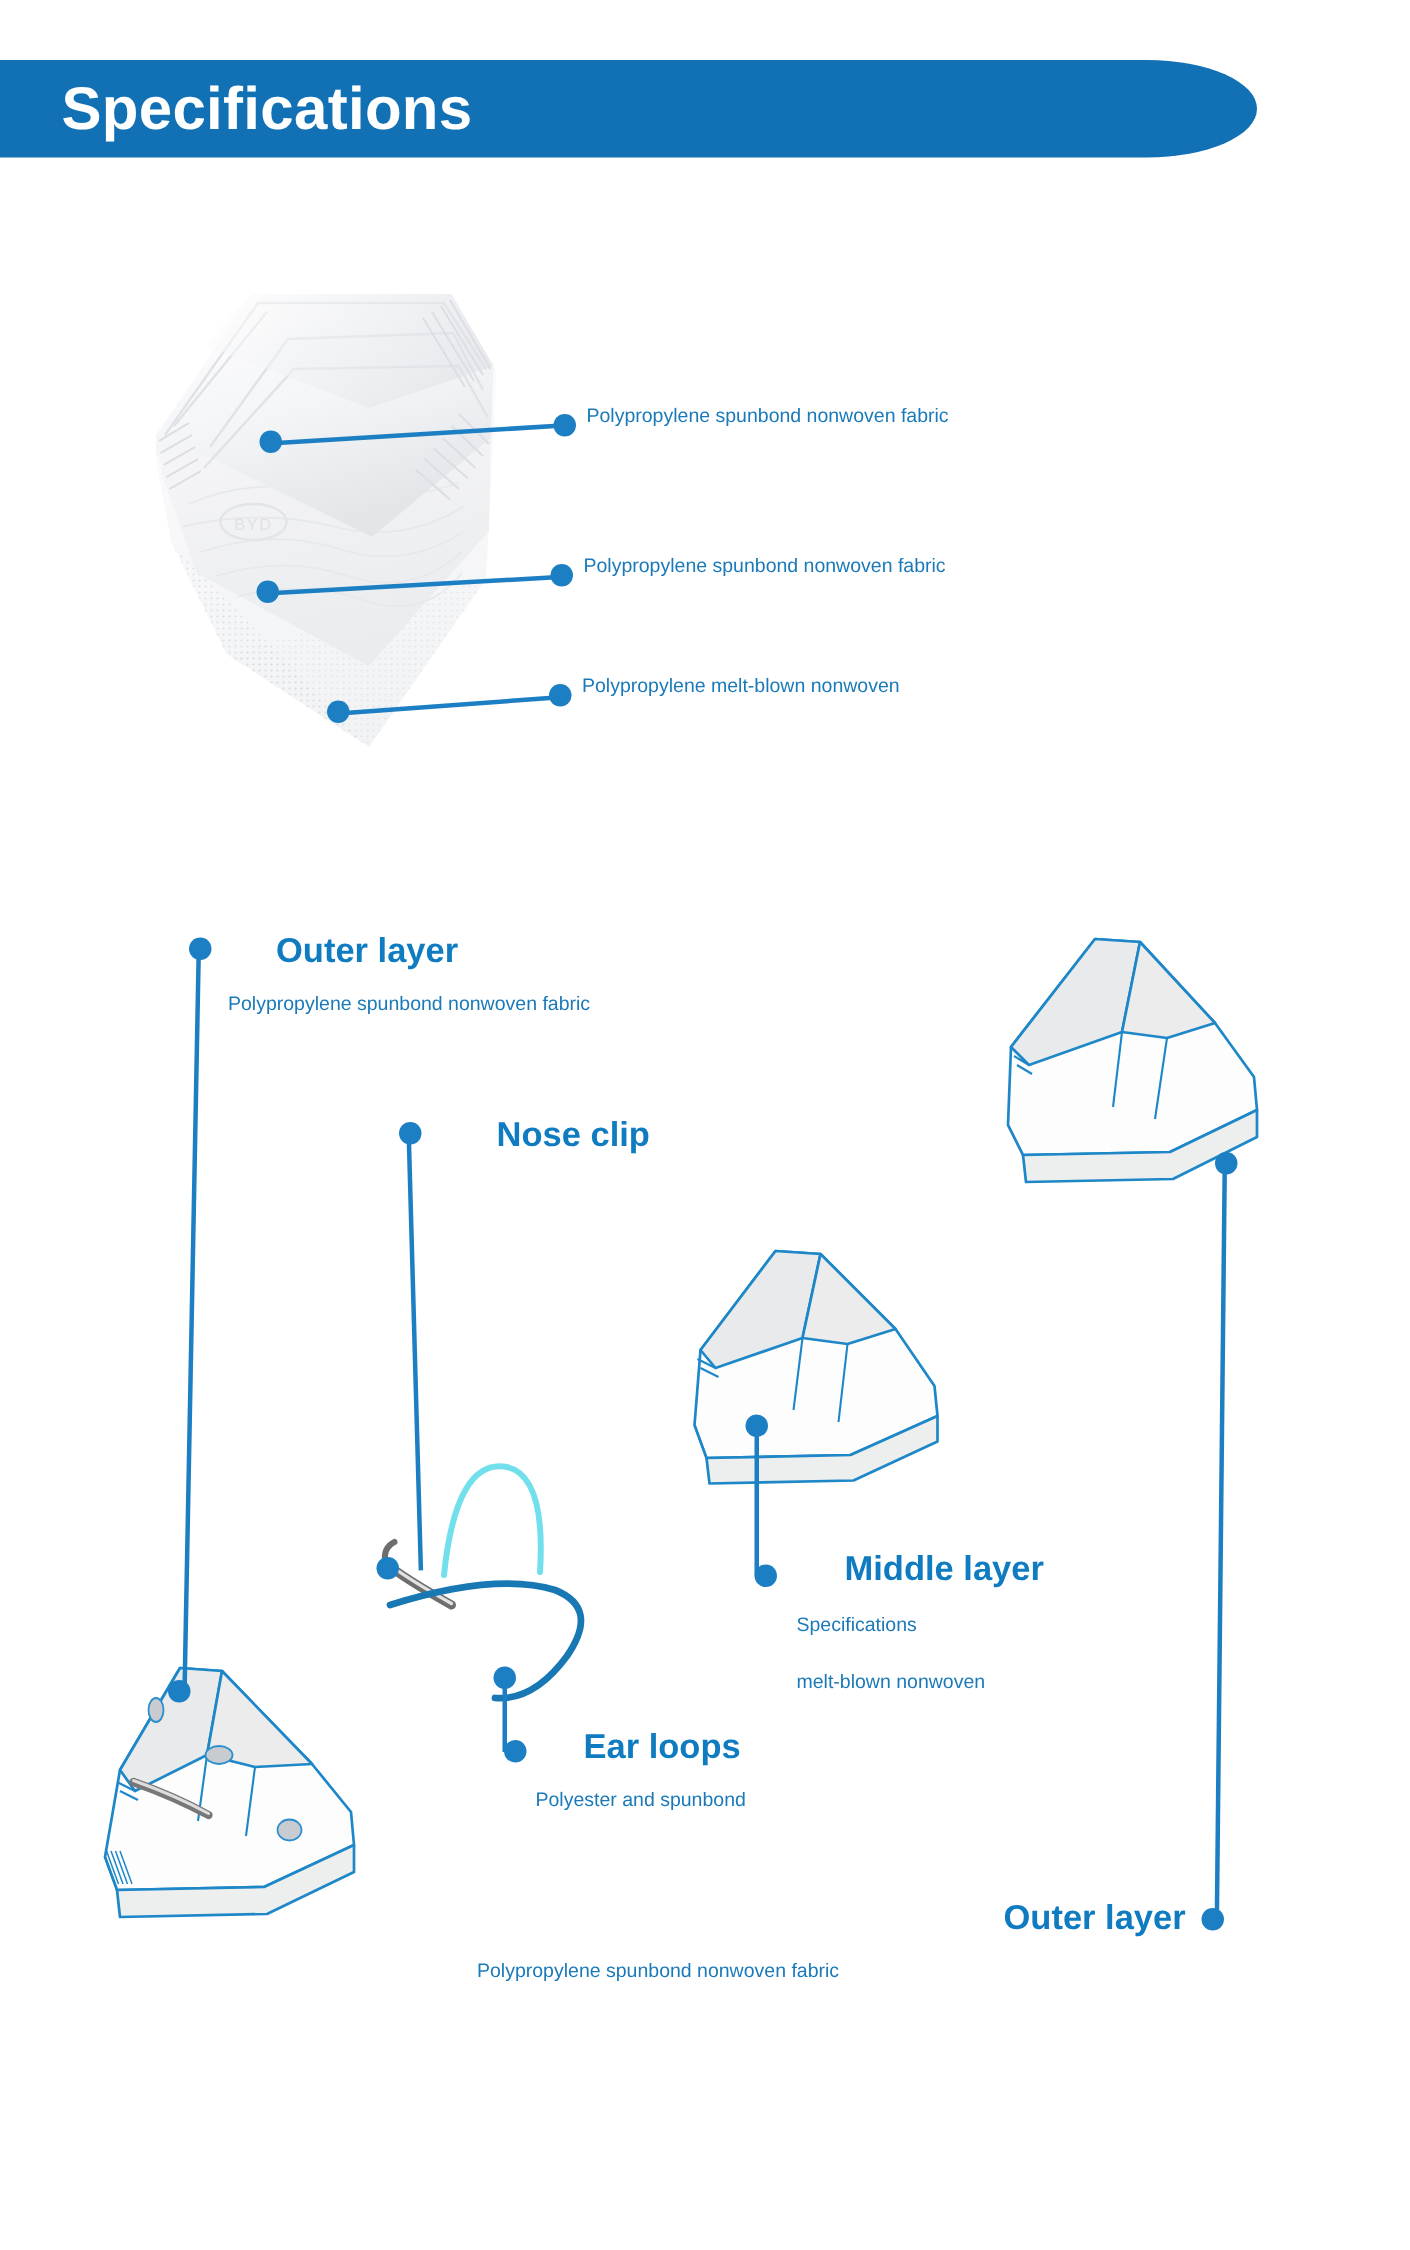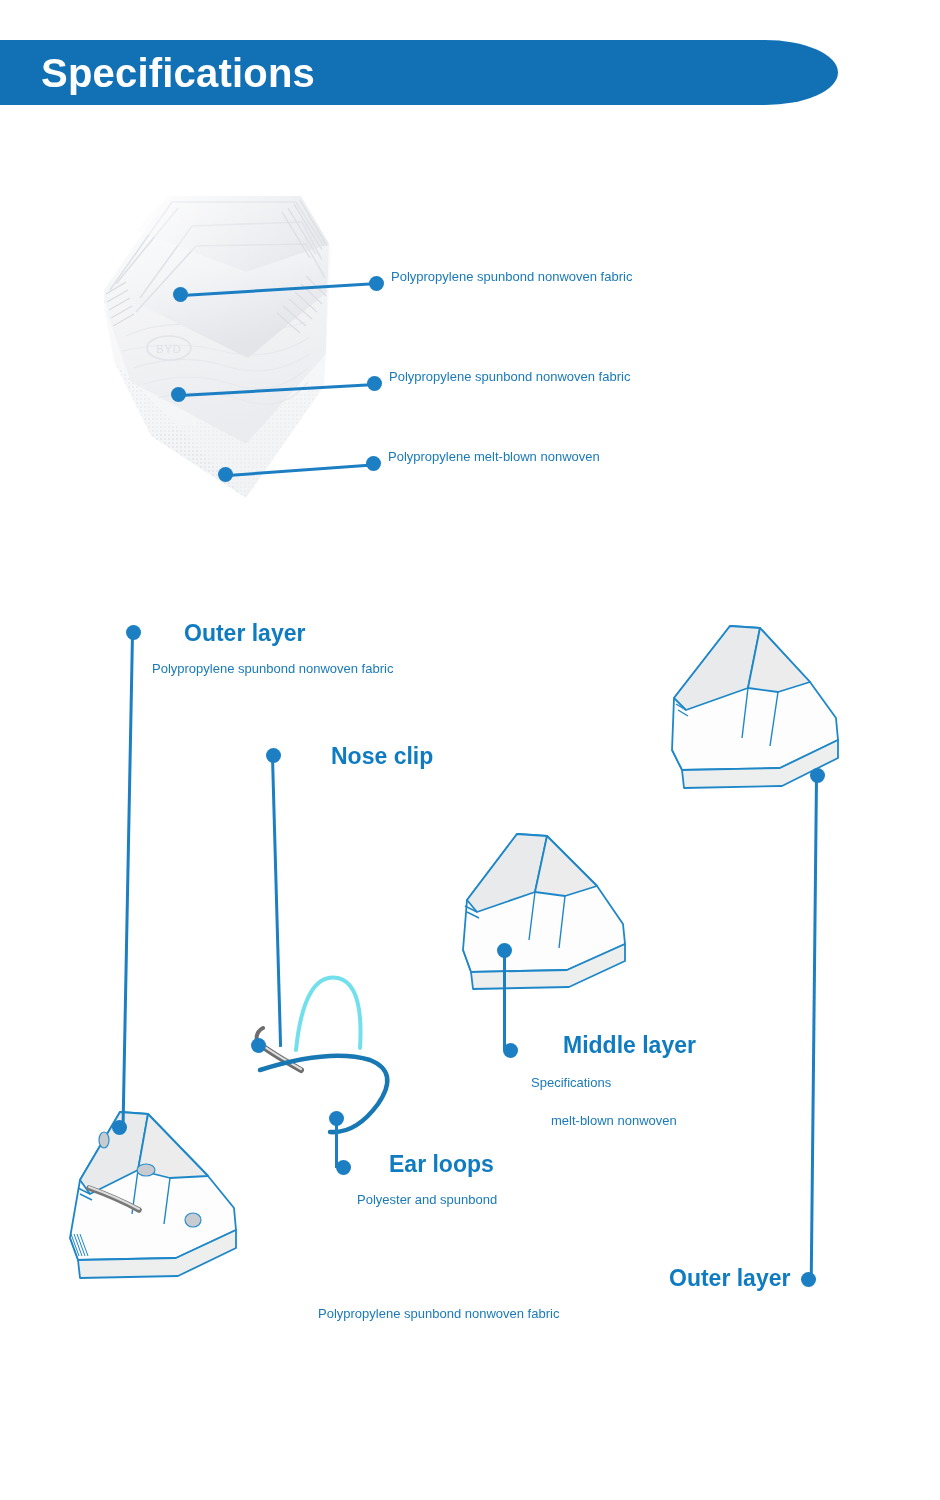--- a/index.html
+++ b/index.html
@@ -239,21 +239,21 @@
   <div class="dot md" style="left:266px;top:748px;"></div>
   <div class="lline v" style="left:271px;top:757px;height:290px;transform:rotate(-1.6deg);transform-origin:top center;"></div>
   <div class="dot md" style="left:251px;top:1038px;"></div>
   <div class="lbl strong" style="left:299px;top:743px;text-align:right;">Nose clip</div>
 
   <div class="dot md" style="left:497px;top:943px;"></div>
   <div class="lline v" style="left:503px;top:952px;height:98px;"></div>
   <div class="dot md" style="left:503px;top:1043px;"></div>
   <div class="lbl strong" style="left:531px;top:1032px;">Middle layer</div>
   <div class="lbl body" style="left:531px;top:1075px;">Specifications</div>
-  <div class="lbl body" style="left:531px;top:1113px;margin-left:20px;">melt-blown nonwoven</div>
+  <div class="lbl body" style="left:531px;top:1113px;">melt-blown nonwoven</div>
 
   <div class="dot md" style="left:329px;top:1111px;"></div>
   <div class="lline v" style="left:335px;top:1120px;height:48px;"></div>
   <div class="dot md" style="left:336px;top:1160px;"></div>
   <div class="lbl strong" style="left:357px;top:1151px;">Ear loops</div>
   <div class="lbl body" style="left:357px;top:1192px;">Polyester and spunbond</div>
 
   <div class="dot md" style="left:810px;top:768px;"></div>
   <div class="lline v" style="left:815px;top:777px;height:503px;transform:rotate(0.6deg);transform-origin:top center;"></div>
   <div class="dot md" style="left:801px;top:1272px;"></div>

